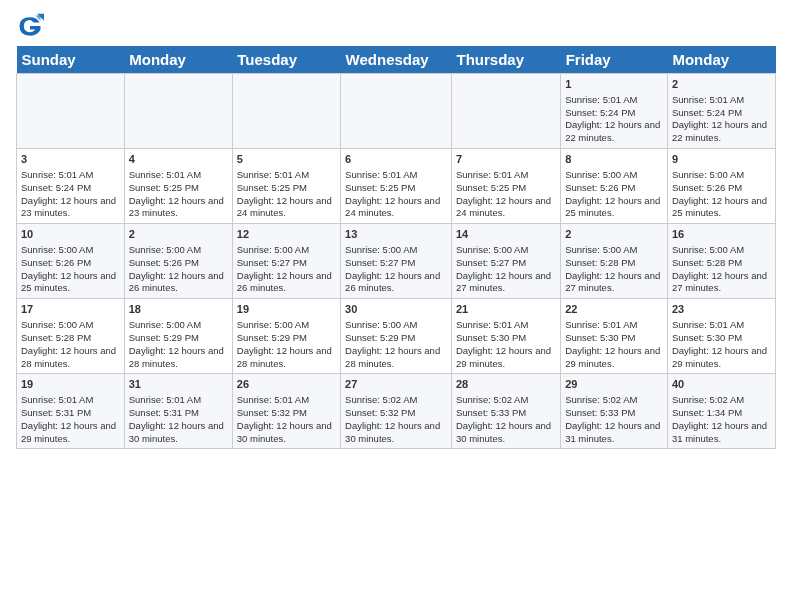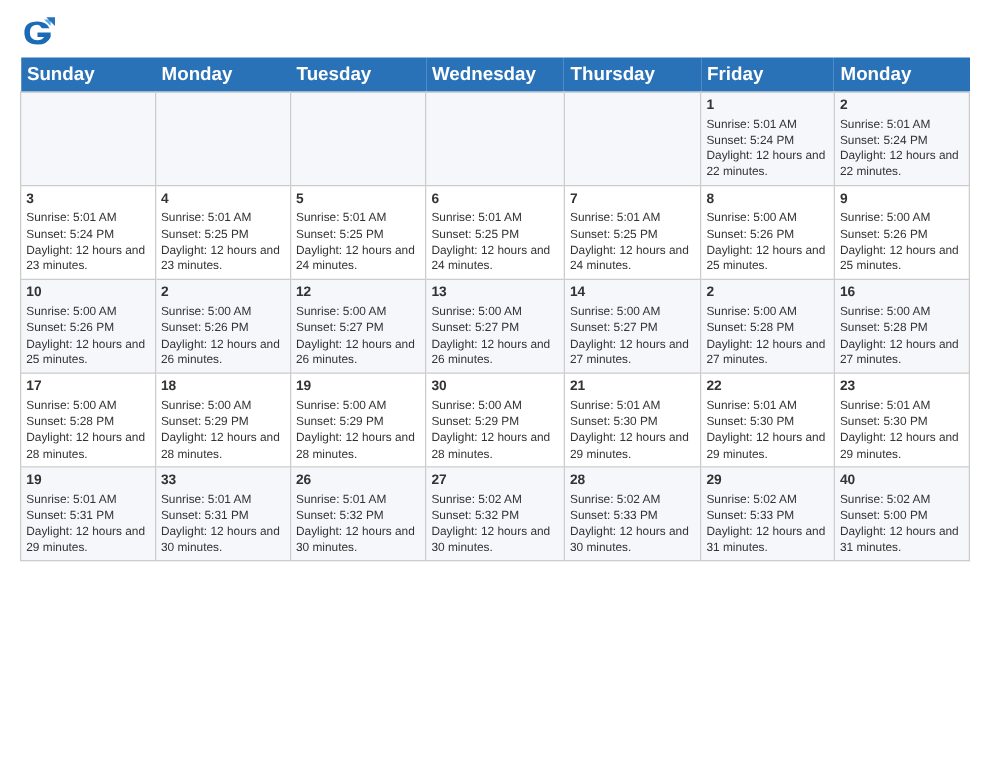--- a/index.html
+++ b/index.html
@@ -291,21 +291,21 @@
           </td>
         </tr>
         <tr>
           <td>
             <span class="day-number">19</span>
             <div>Sunrise: 5:01 AM</div>
             <div>Sunset: 5:31 PM</div>
             <div>Daylight: 12 hours and 29 minutes.</div>
           </td>
           <td>
-            <span class="day-number">33</span>
+            <span class="day-number">31</span>
             <div>Sunrise: 5:01 AM</div>
             <div>Sunset: 5:31 PM</div>
             <div>Daylight: 12 hours and 30 minutes.</div>
           </td>
           <td>
             <span class="day-number">26</span>
             <div>Sunrise: 5:01 AM</div>
             <div>Sunset: 5:32 PM</div>
             <div>Daylight: 12 hours and 30 minutes.</div>
           </td>
@@ -323,19 +323,19 @@
           </td>
           <td>
             <span class="day-number">29</span>
             <div>Sunrise: 5:02 AM</div>
             <div>Sunset: 5:33 PM</div>
             <div>Daylight: 12 hours and 31 minutes.</div>
           </td>
           <td>
             <span class="day-number">40</span>
             <div>Sunrise: 5:02 AM</div>
-            <div>Sunset: 5:00 PM</div>
+            <div>Sunset: 1:34 PM</div>
             <div>Daylight: 12 hours and 31 minutes.</div>
           </td>
         </tr>
       </tbody>
   </table>
 </div>
 
 </body></html>

